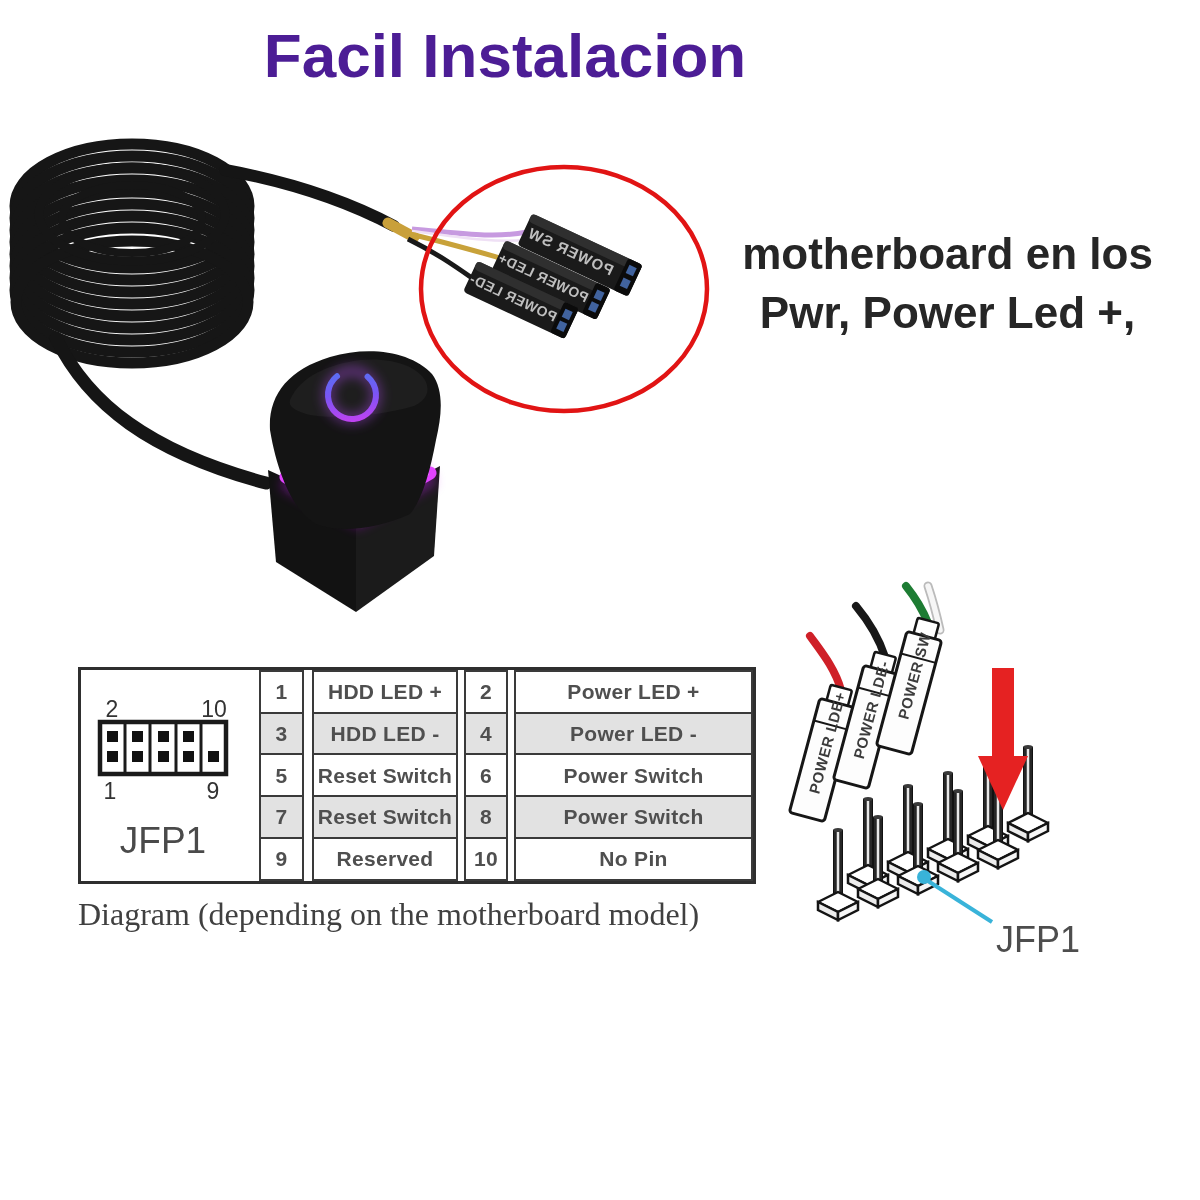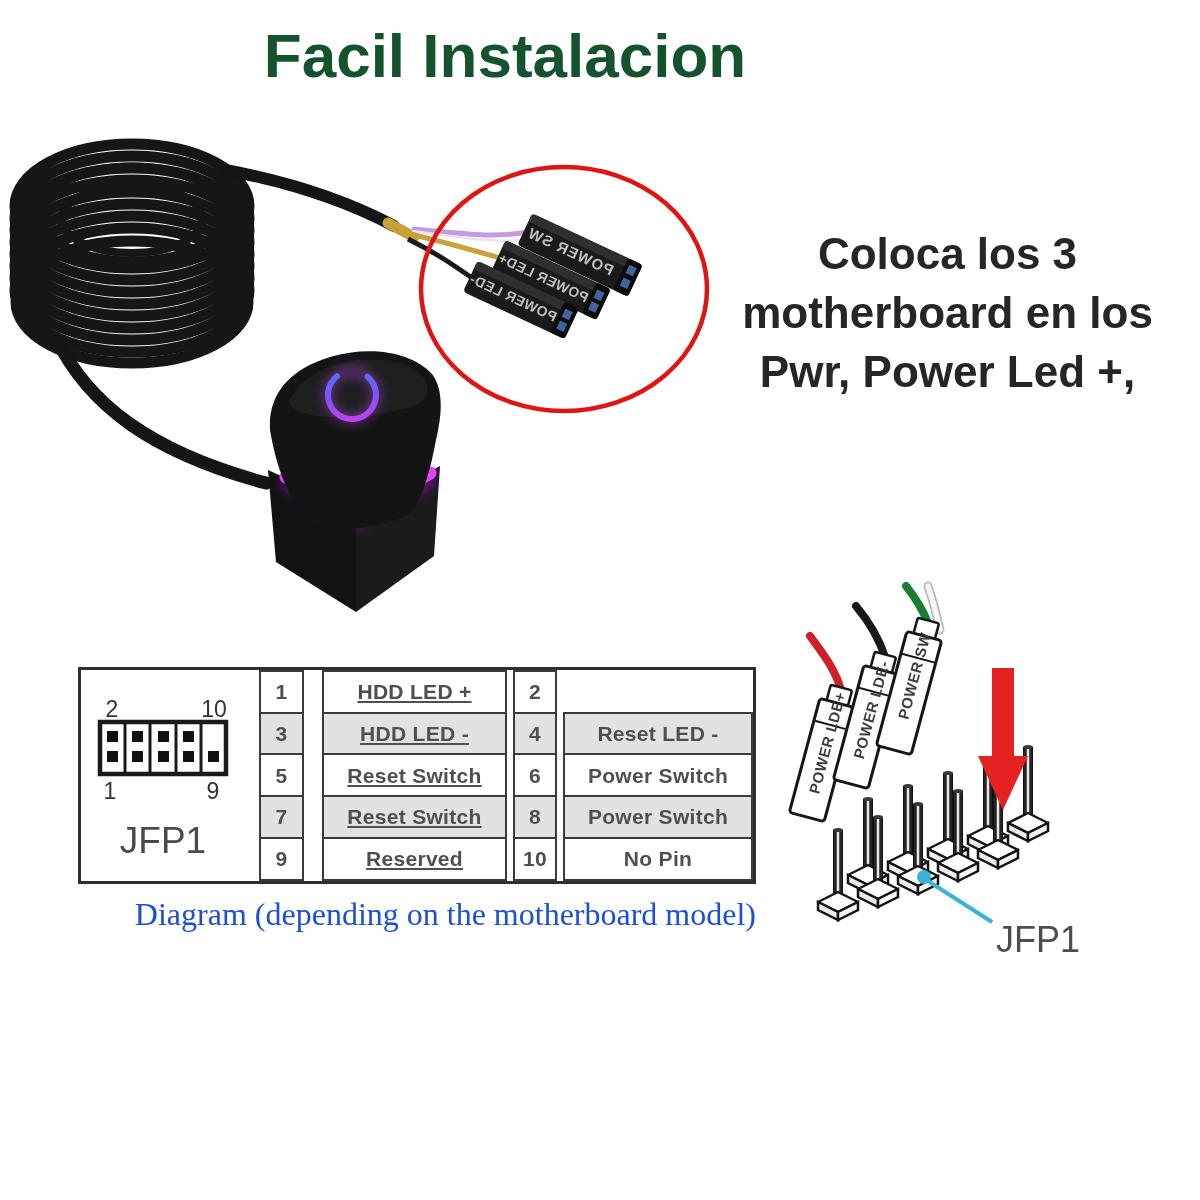--- a/index.html
+++ b/index.html
@@ -1,38 +1,38 @@
 <!DOCTYPE html>
 <html><head>
 <meta charset="utf-8">
 <style>
   html,body{margin:0;padding:0;background:#ffffff;}
   .page{position:relative;width:1200px;height:1200px;background:#fff;overflow:hidden;
         font-family:"Liberation Sans",sans-serif;}
   .title{position:absolute;top:20px;left:0;width:1010px;text-align:center;
-         font-size:62px;font-weight:700;color:#14532d;letter-spacing:0px;}
+         font-size:62px;font-weight:700;color:#4c1d95;letter-spacing:0px;}
   #art{position:absolute;left:0;top:0;width:1200px;height:1200px;}
   .instruction{position:absolute;left:700px;top:224px;width:495px;text-align:center;
                font-size:44px;font-weight:700;color:#262626;line-height:59px;}
   .panel{position:absolute;left:78px;top:667px;width:678px;height:217px;
          border:3px solid #2f2f2f;box-sizing:border-box;background:transparent;}
   .tablezone{position:absolute;left:178px;top:0;width:494px;height:211px;
              display:flex;flex-direction:column;}
   .trow{flex:1;display:flex;}
   .trow + .trow{margin-top:-2.5px;}
   .cell{border:2.5px solid #3a3a3a;background:#fff;display:flex;align-items:center;
         justify-content:center;font-size:21px;font-weight:700;color:#4f4f4f;
         letter-spacing:0.3px;box-sizing:border-box;}
   .trow.shaded .cell{background:#e2e2e2;}
   .cnum1{width:45px;}
-  .clbl1{width:185px;margin-left:18px;text-decoration:underline;}
+  .clbl1{width:146px;margin-left:8px;}
   .cnum2{width:44px;margin-left:6px;}
   .clbl2{flex:1;margin-left:6px;}
-  .caption{position:absolute;left:78px;top:896px;width:678px;text-align:right;
-           font-family:"Liberation Serif",serif;font-size:32px;color:#1d4ed8;}
+  .caption{position:absolute;left:78px;top:896px;width:678px;text-align:left;
+           font-family:"Liberation Serif",serif;font-size:32px;color:#404040;}
 </style>
 </head>
 <body>
 
 <div class="page">
 
   <svg id="art" viewBox="0 0 1200 1200">
     <defs>
       <linearGradient id="pwrGrad" x1="0" y1="1" x2="1" y2="0">
         <stop offset="0" stop-color="#d33df0"></stop>
@@ -270,37 +270,37 @@
 
       <circle cx="924" cy="877" r="7" fill="#39b3d9"></circle>
       <line x1="928" y1="881" x2="992" y2="922" stroke="#39b3d9" stroke-width="4"></line>
       <text x="996" y="952" font-size="36" fill="#4d4d4d" font-family="Liberation Sans, sans-serif">JFP1</text>
     </g>
   </svg>
 
   <div class="title">Facil Instalacion</div>
 
   <div class="instruction">
-    <div>Coloca los 3</div>
     <div>motherboard en los</div>
     <div>Pwr, Power Led +,</div>
   </div>
 
   <div class="panel">
     <div class="tablezone">
       <div class="trow">
         <div class="cell cnum1">1</div>
         <div class="cell clbl1">HDD LED +</div>
         <div class="cell cnum2">2</div>
+        <div class="cell clbl2">Power LED +</div>
       </div>
       <div class="trow shaded">
         <div class="cell cnum1">3</div>
         <div class="cell clbl1">HDD LED -</div>
         <div class="cell cnum2">4</div>
-        <div class="cell clbl2">Reset LED -</div>
+        <div class="cell clbl2">Power LED -</div>
       </div>
       <div class="trow">
         <div class="cell cnum1">5</div>
         <div class="cell clbl1">Reset Switch</div>
         <div class="cell cnum2">6</div>
         <div class="cell clbl2">Power Switch</div>
       </div>
       <div class="trow shaded">
         <div class="cell cnum1">7</div>
         <div class="cell clbl1">Reset Switch</div>

